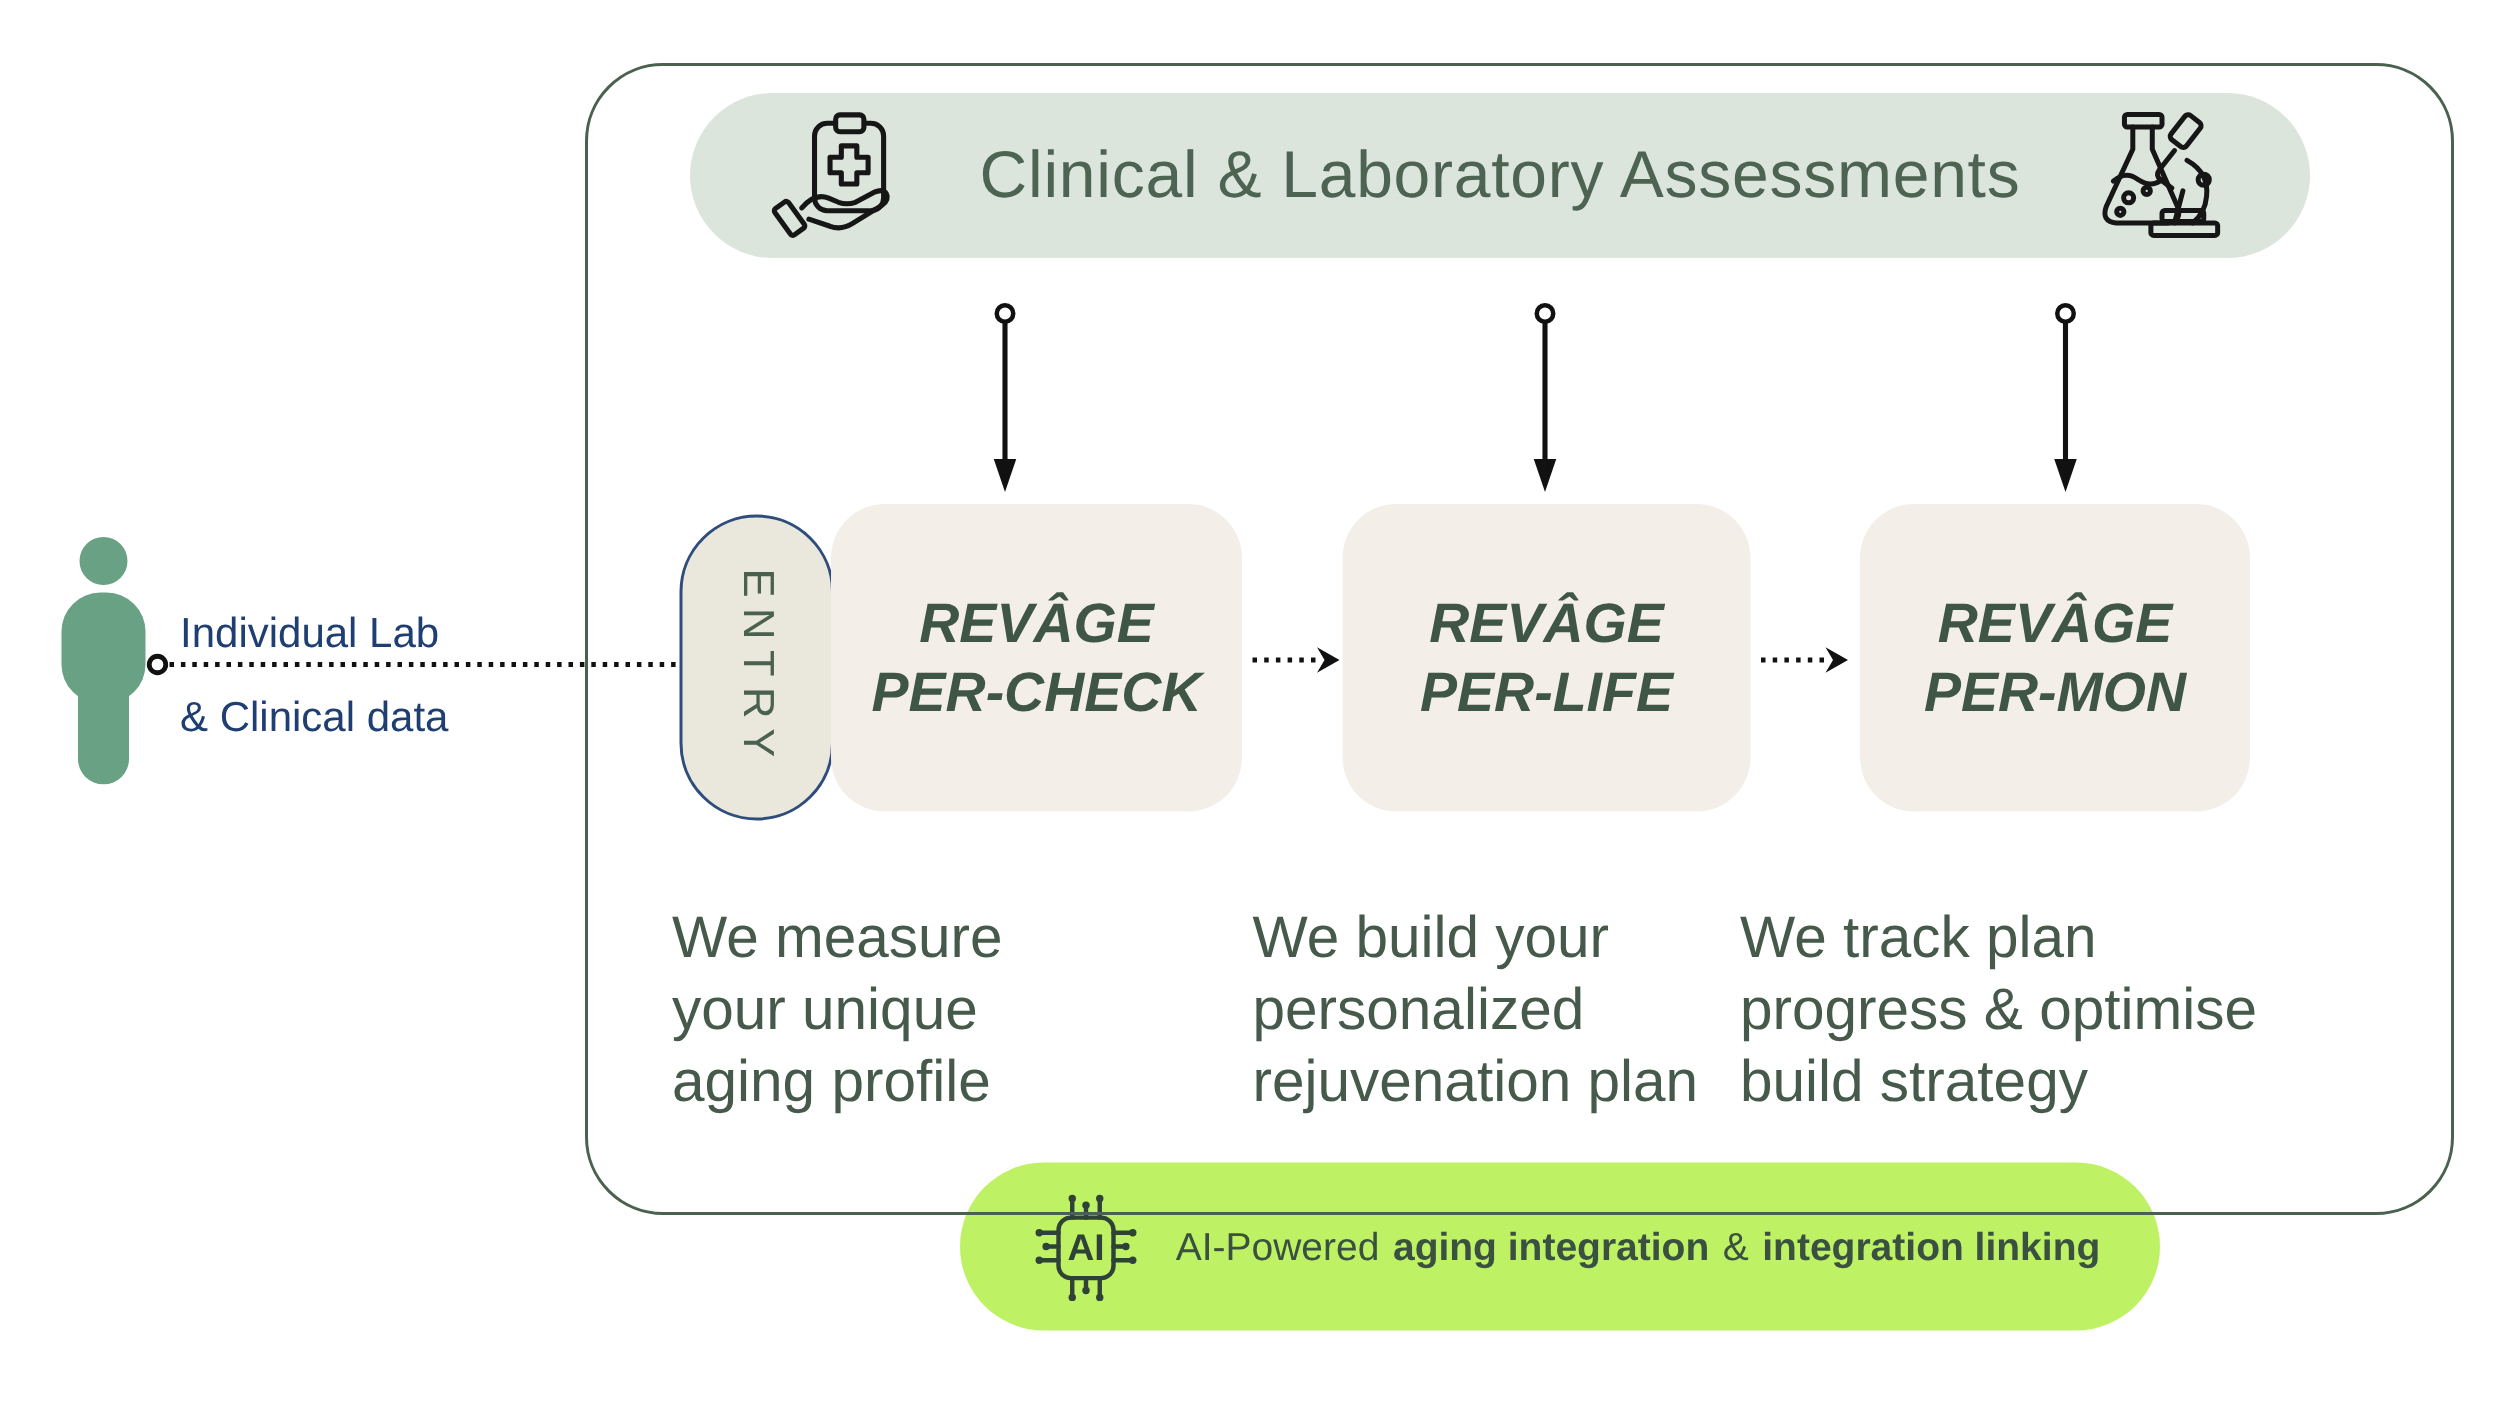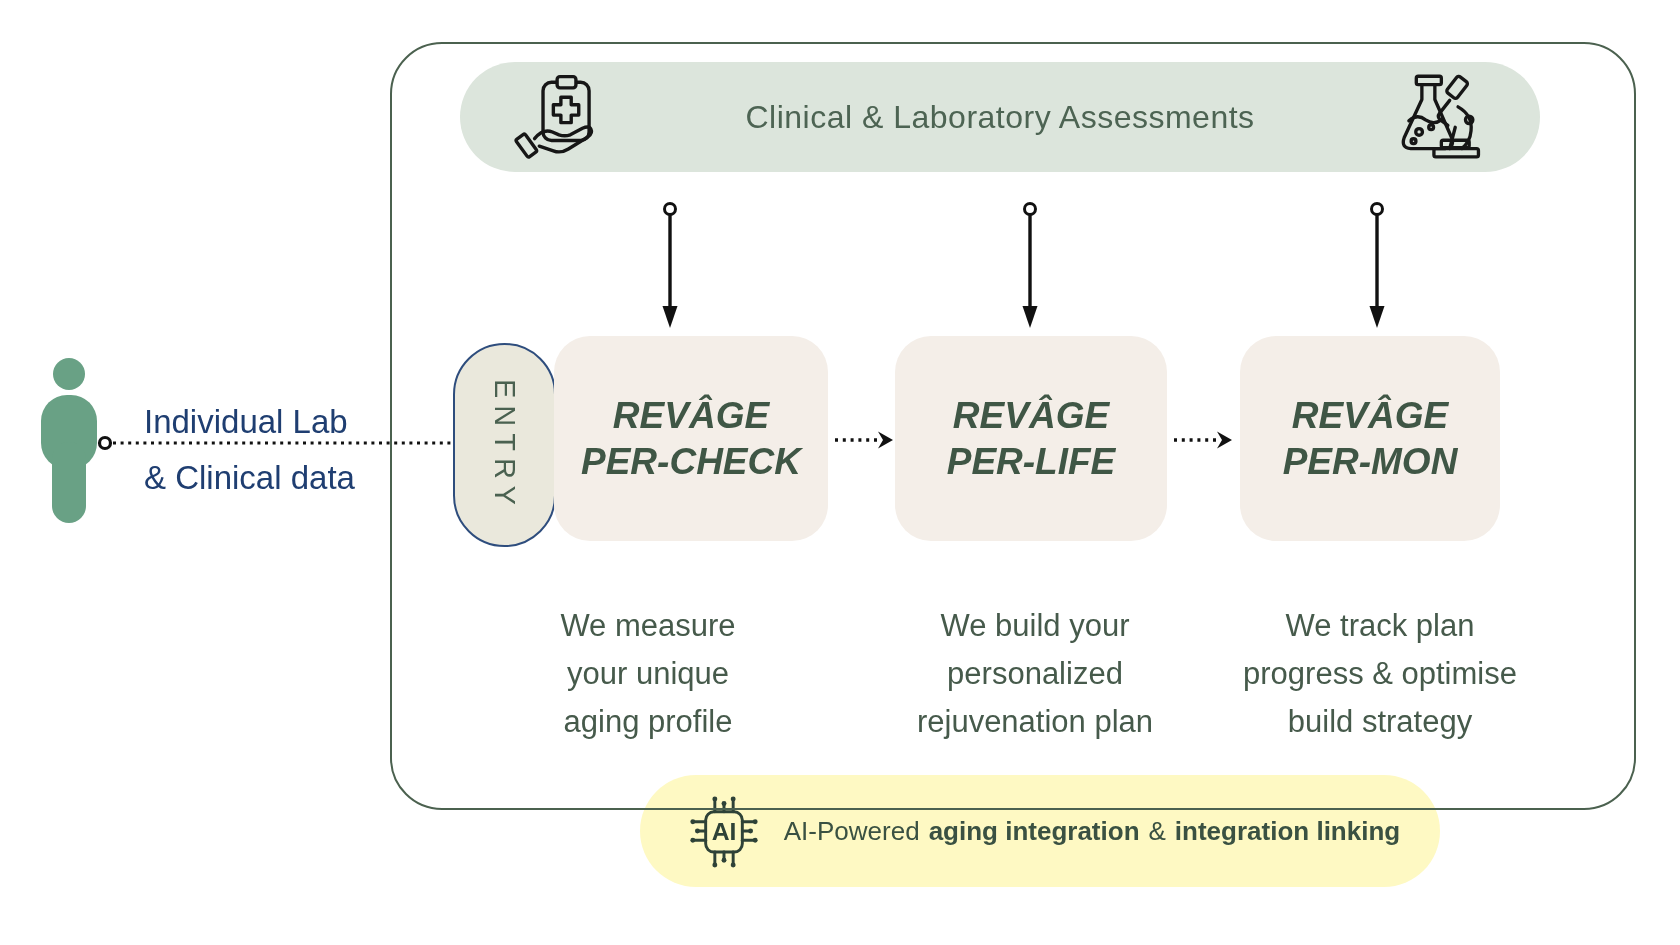--- a/index.html
+++ b/index.html
@@ -16,21 +16,21 @@
     background:transparent;z-index:2;
   }
 
   
   .banner{
     left:460px;top:62px;width:1080px;height:110px;
     background:#dce5dc;border-radius:55px;z-index:3;
     display:flex;align-items:center;justify-content:center;
   }
   .banner-title{
-    font-size:32px;color:#4d6453;letter-spacing:0.5px;white-space:nowrap;
+    font-size:44px;color:#4d6453;letter-spacing:0.5px;white-space:nowrap;
   }
   .banner-icon-left{position:absolute;left:52px;top:8px;}
   .banner-icon-right{position:absolute;right:56px;top:9px;}
 
   
   .v-arrow{z-index:3;width:24px;height:130px;top:200px;}
   .v-arrow-1{left:658px;}
   .v-arrow-2{left:1018px;}
   .v-arrow-3{left:1365px;}
 
@@ -58,37 +58,37 @@
   }
 
   
   .h-arrow{z-index:3;width:62px;height:24px;top:428px;}
   .h-arrow-1{left:833px;}
   .h-arrow-2{left:1172px;}
 
   
   .person{left:40px;top:358px;z-index:3;}
   .input-label{
-    left:120px;top:394px;z-index:3;color:#1f3e71;font-size:33px;line-height:56px;white-space:nowrap;margin-left:24px;
+    left:120px;top:394px;z-index:3;color:#1f3e71;font-size:28px;line-height:56px;white-space:nowrap;
   }
   .entry-line{left:96px;top:433px;z-index:3;width:360px;height:20px;}
 
   
   .desc{
-    top:602px;z-index:3;text-align:center;color:#465a4b;
-    font-size:31px;line-height:48px;white-space:nowrap;
+    top:602px;z-index:3;color:#465a4b;
+    font-size:39px;line-height:48px;white-space:nowrap;
   }
   .desc-1{left:448px;width:400px;}
   .desc-2{left:835px;width:400px;}
   .desc-3{left:1160px;width:440px;}
 
   
   .footer-pill{
     left:640px;top:775px;width:800px;height:112px;
-    background:#fef9c3;border-radius:56px;z-index:1;
+    background:#bef264;border-radius:56px;z-index:1;
     display:flex;align-items:center;justify-content:center;gap:16px;
   }
   .footer-text{
     display:flex;align-items:baseline;gap:9px;color:#3a5142;font-size:26px;white-space:nowrap;
   }
   .footer-text .bold{font-weight:bold;}
 </style>
 </head>
 <body>
 

